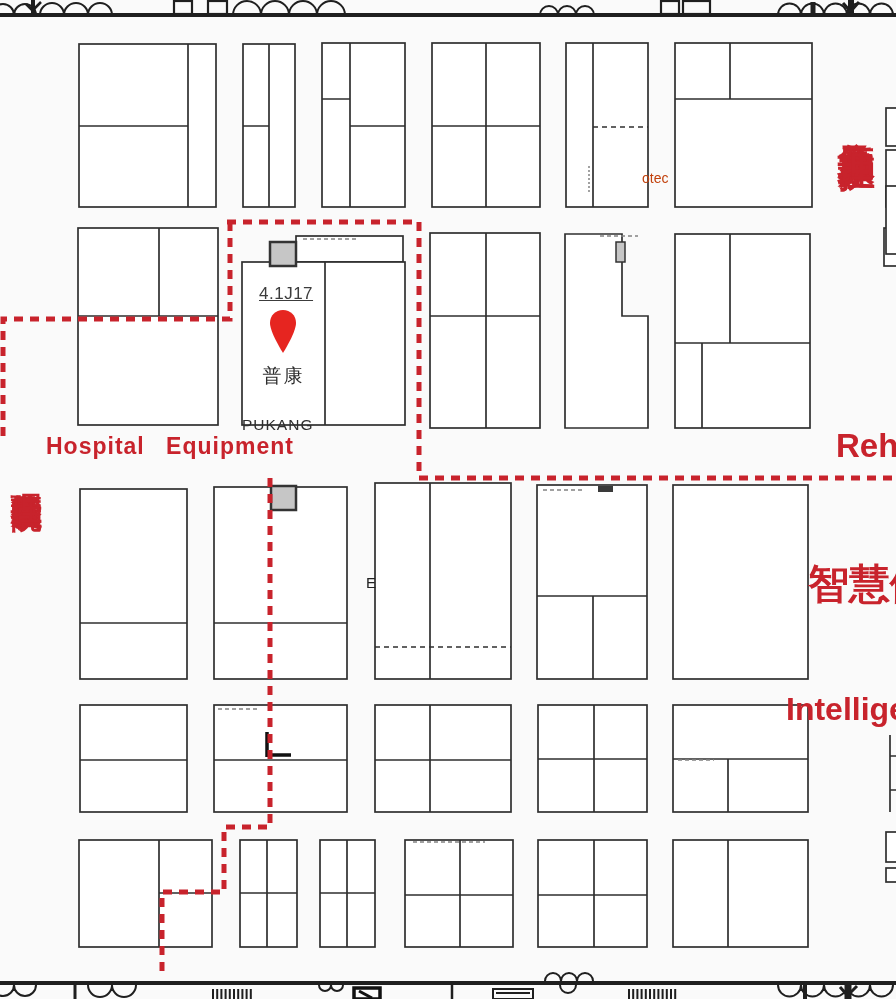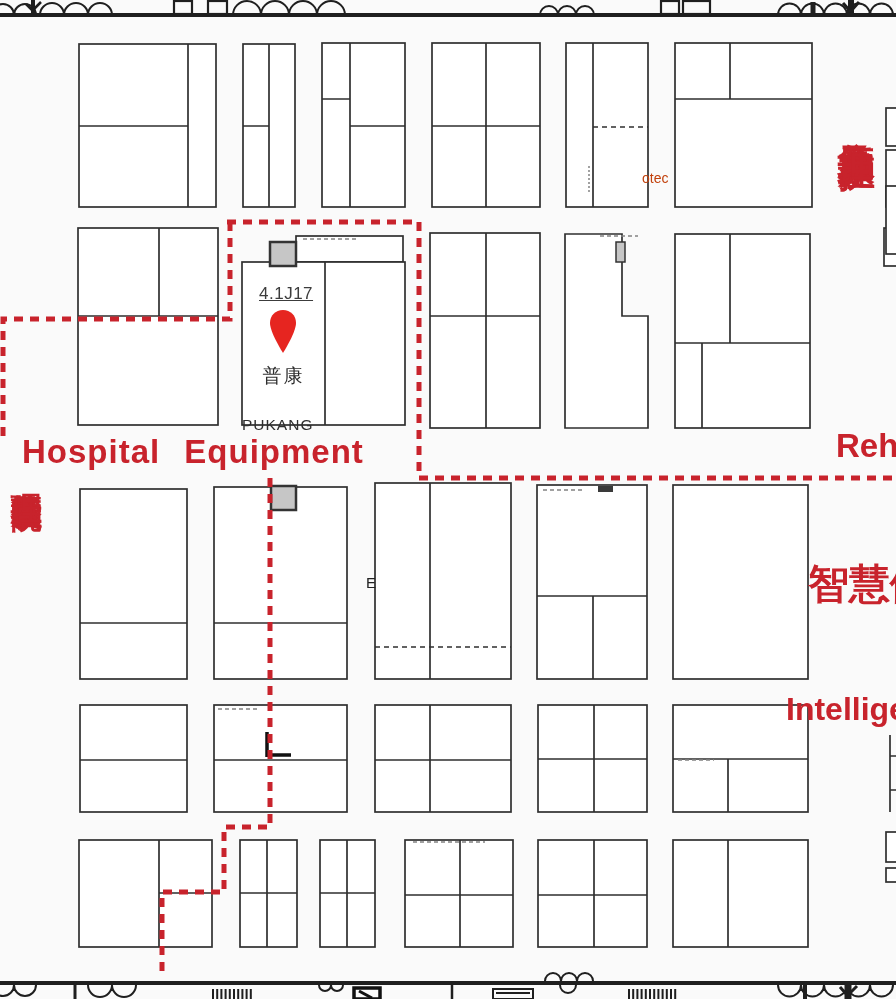--- a/index.html
+++ b/index.html
@@ -3,21 +3,21 @@
 <meta charset="utf-8">
 <style>
   html,body{margin:0;padding:0;background:#ffffff;}
   #stage{
     position:relative;width:896px;height:999px;overflow:hidden;
     background:#fafafa;font-family:"Liberation Sans",sans-serif;
   }
   #plan{position:absolute;left:0;top:0;}
   .txt{position:absolute;white-space:nowrap;}
   .red{color:#c8232c;font-weight:bold;}
-  .t-hospital{left:22px;top:433px;font-size:33px;letter-spacing:1px;word-spacing:14px;}
+  .t-hospital{left:46px;top:433px;font-size:23px;letter-spacing:1px;word-spacing:14px;}
   .t-leftzone{left:5px;top:476px;font-size:31px;writing-mode:vertical-rl;text-orientation:upright;letter-spacing:-1px;}
   .t-rightzone{left:831px;top:112px;font-size:37px;writing-mode:vertical-rl;text-orientation:upright;letter-spacing:2px;}
   .t-reh{left:836px;top:427px;font-size:33px;}
   .t-smart{left:808px;top:557px;font-size:41px;}
   .t-intel{left:786px;top:691px;font-size:32px;}
   .t-otec{left:642px;top:170px;font-size:14px;color:#c2410c;}
   .t-code{left:259px;top:284px;font-size:17px;color:#3c3c3c;letter-spacing:.5px;text-decoration:underline;}
   .t-cn{left:242px;top:363px;width:83px;text-align:center;font-size:19px;color:#2e2e2e;letter-spacing:2px;}
   .t-en{left:242px;top:381px;width:78px;text-align:left;font-size:15.5px;color:#2e2e2e;letter-spacing:1px;margin-top:35px;}
   .t-marke{left:366px;top:574px;font-size:15px;color:#222;}

